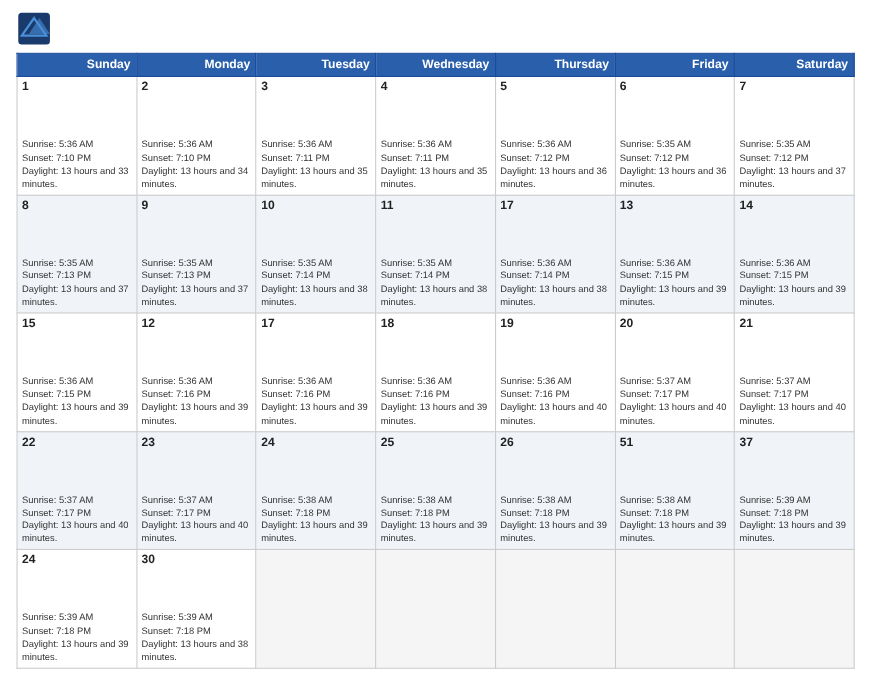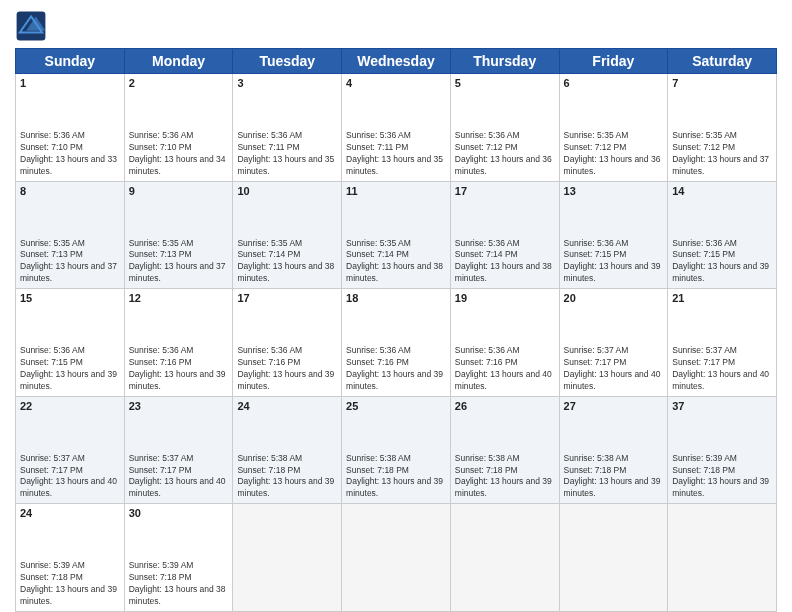--- a/index.html
+++ b/index.html
@@ -53,23 +53,23 @@
     .calendar {
       flex: 1;
       border: 1px solid #ccc;
       border-collapse: collapse;
       width: 100%;
       table-layout: fixed;
     }
     .calendar thead tr th {
       background: #2a5fac;
       color: #fff;
-      font-size: 14px;
-      font-weight: bold;
-      text-align: center;
+      font-size: 11px;
+      font-weight: bold;
+      text-align: right;
       padding: 4px 5px;
       border: 1px solid #1a4a9a;
     }
     .calendar tbody tr td {
       border: 1px solid #ccc;
       vertical-align: top;
       padding: 3px 4px;
       font-size: 9px;
       color: #333;
       background: #fff;
@@ -238,21 +238,21 @@
           </td>
           <td>
             <span class="day-num">25</span>
             <div class="day-info">Sunrise: 5:38 AM<br>Sunset: 7:18 PM<br>Daylight: 13 hours and 39 minutes.</div>
           </td>
           <td>
             <span class="day-num">26</span>
             <div class="day-info">Sunrise: 5:38 AM<br>Sunset: 7:18 PM<br>Daylight: 13 hours and 39 minutes.</div>
           </td>
           <td>
-            <span class="day-num">27</span>
+            <span class="day-num">51</span>
             <div class="day-info">Sunrise: 5:38 AM<br>Sunset: 7:18 PM<br>Daylight: 13 hours and 39 minutes.</div>
           </td>
           <td>
             <span class="day-num">37</span>
             <div class="day-info">Sunrise: 5:39 AM<br>Sunset: 7:18 PM<br>Daylight: 13 hours and 39 minutes.</div>
           </td>
         </tr>
         <tr class="last-row">
           <td>
             <span class="day-num">24</span>

